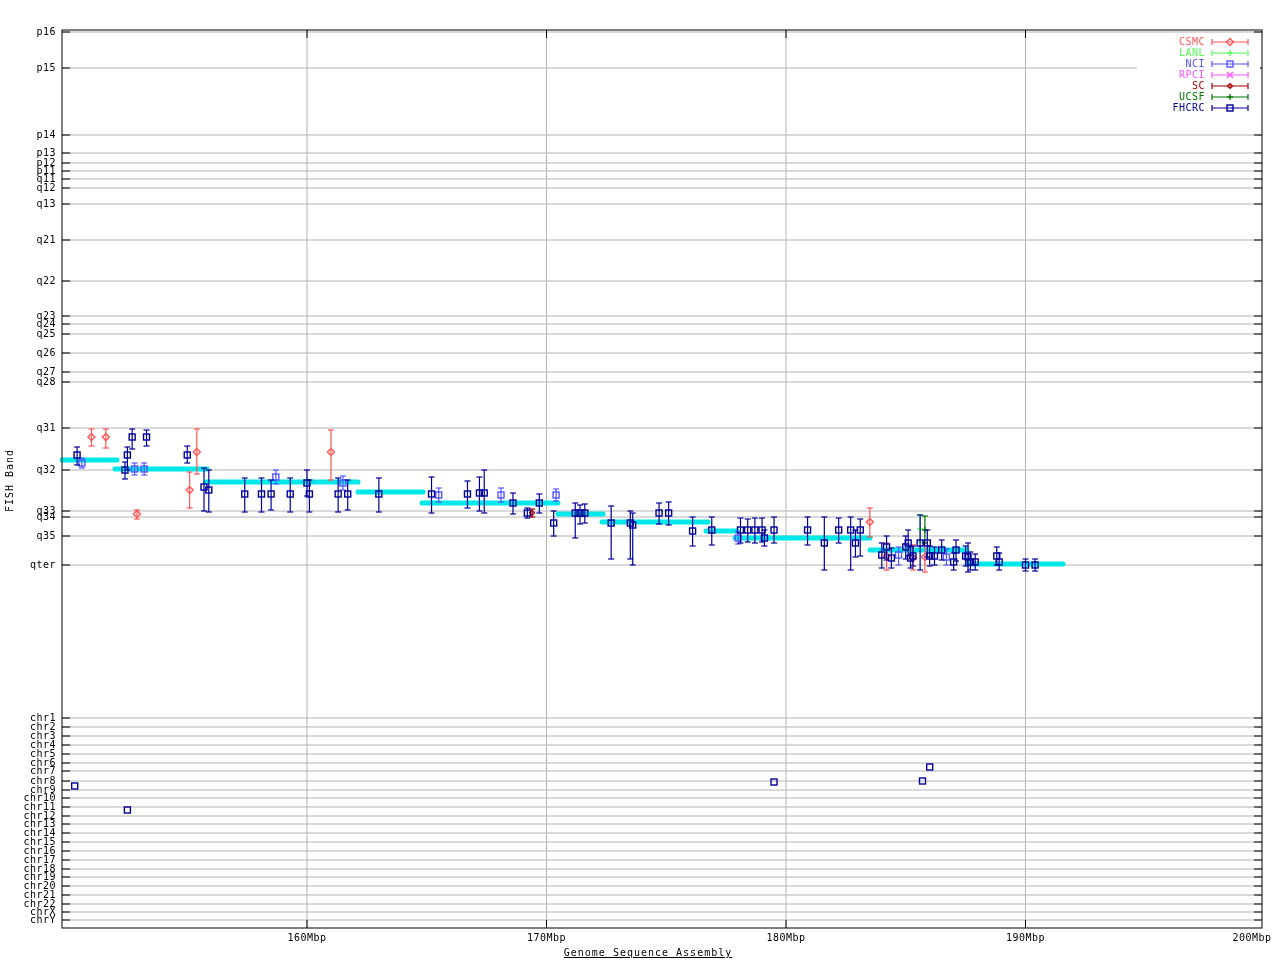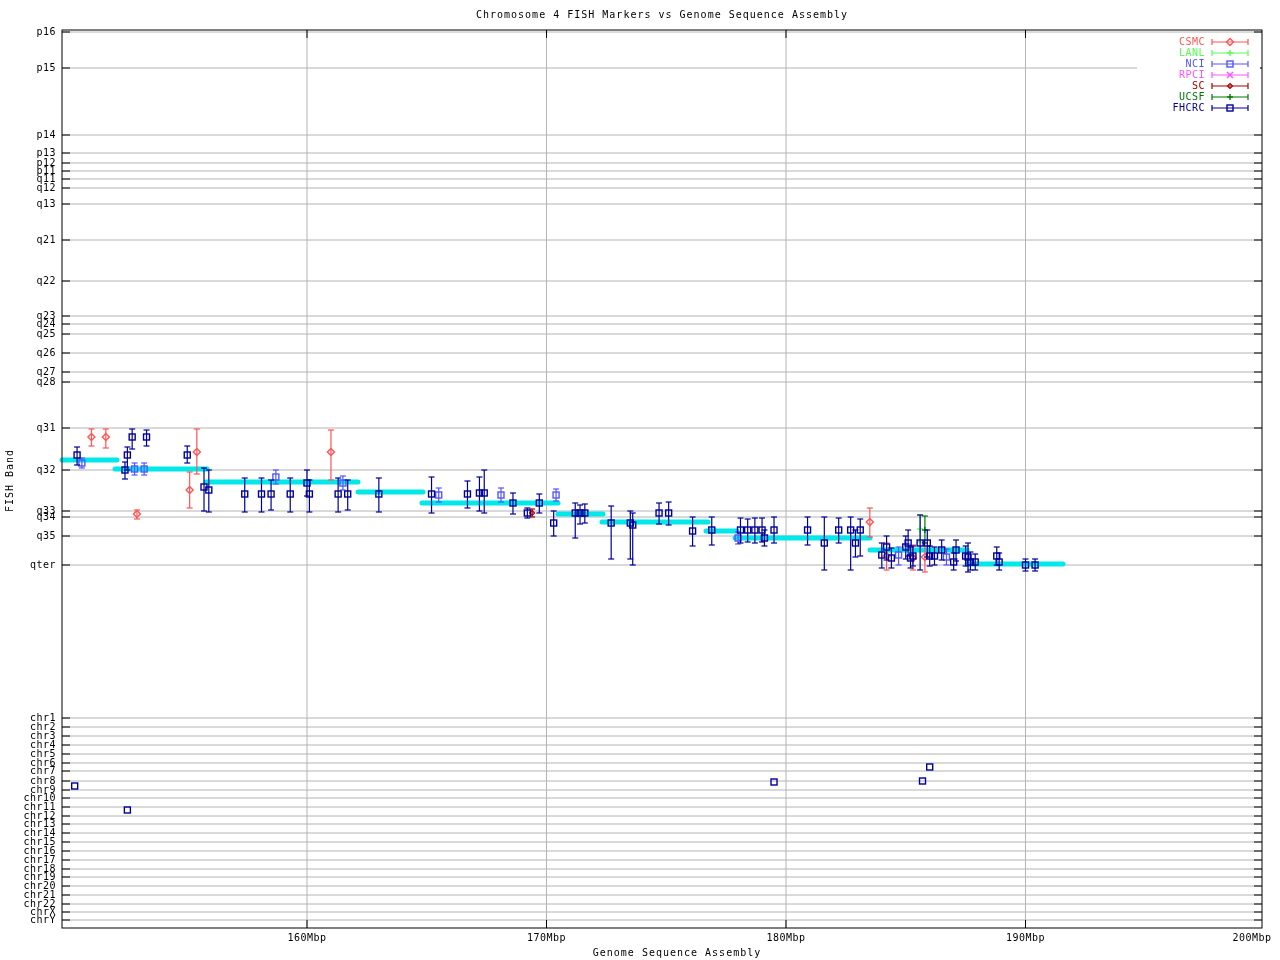--- a/index.html
+++ b/index.html
@@ -1,19 +1,19 @@
 <!DOCTYPE html>
 <html><head>
 <meta charset="utf-8">
 <style>
   html,body{margin:0;padding:0;background:#ffffff;width:1280px;height:960px;overflow:hidden;}
   body{font-family:"DejaVu Sans Mono","Liberation Mono",monospace;font-size:10px;color:#000;}
   #wrap{position:relative;width:1280px;height:960px;}
   #title{position:absolute;left:62px;top:9px;width:1200px;text-align:center;letter-spacing:1px;}
-  #xlabel{position:absolute;left:77px;top:947px;width:1200px;text-align:center;letter-spacing:1px;}
+  #xlabel{position:absolute;left:48px;top:947px;width:1200px;text-align:center;letter-spacing:1px;text-decoration:underline;}
   #ylabel{position:absolute;left:-31px;top:475px;width:80px;text-align:center;transform:rotate(-90deg);letter-spacing:1px;}
   svg{position:absolute;left:0;top:0;}
 </style>
 </head>
 <body>
 
 <div id="wrap">
   <svg id="plot" width="1280" height="960" viewBox="0 0 1280 960">
       <line x1="62" y1="32" x2="1262" y2="32" stroke="#b4b4b4" stroke-width="1"></line>
       <line x1="62" y1="32" x2="70" y2="32" stroke="#000" stroke-width="1"></line>
@@ -646,16 +646,15 @@
       <line x1="1212" y1="94" x2="1212" y2="100" stroke="#007700" stroke-width="1.2"></line>
       <line x1="1248" y1="94" x2="1248" y2="100" stroke="#007700" stroke-width="1.2"></line>
       <line x1="1227" y1="97" x2="1233" y2="97" stroke="#007700" stroke-width="1.4"></line>
       <line x1="1230" y1="94" x2="1230" y2="100" stroke="#007700" stroke-width="1.4"></line>
       <text x="1205" y="111" text-anchor="end" fill="#000099" font-family="&quot;DejaVu Sans Mono&quot;,&quot;Liberation Mono&quot;,monospace" font-size="10px" letter-spacing="0.5px">FHCRC</text>
       <line x1="1212" y1="108" x2="1248" y2="108" stroke="#000099" stroke-width="1.2"></line>
       <line x1="1212" y1="105" x2="1212" y2="111" stroke="#000099" stroke-width="1.2"></line>
       <line x1="1248" y1="105" x2="1248" y2="111" stroke="#000099" stroke-width="1.2"></line>
       <rect x="1227" y="105" width="6" height="6" fill="none" stroke="#000099" stroke-width="1.4"></rect>
     </svg>
-  <div id="title">Chromosome 4 FISH Markers vs Genome Sequence Assembly</div>
   <div id="xlabel">Genome Sequence Assembly</div>
   <div id="ylabel">FISH Band</div>
 </div>
 
 </body></html>

